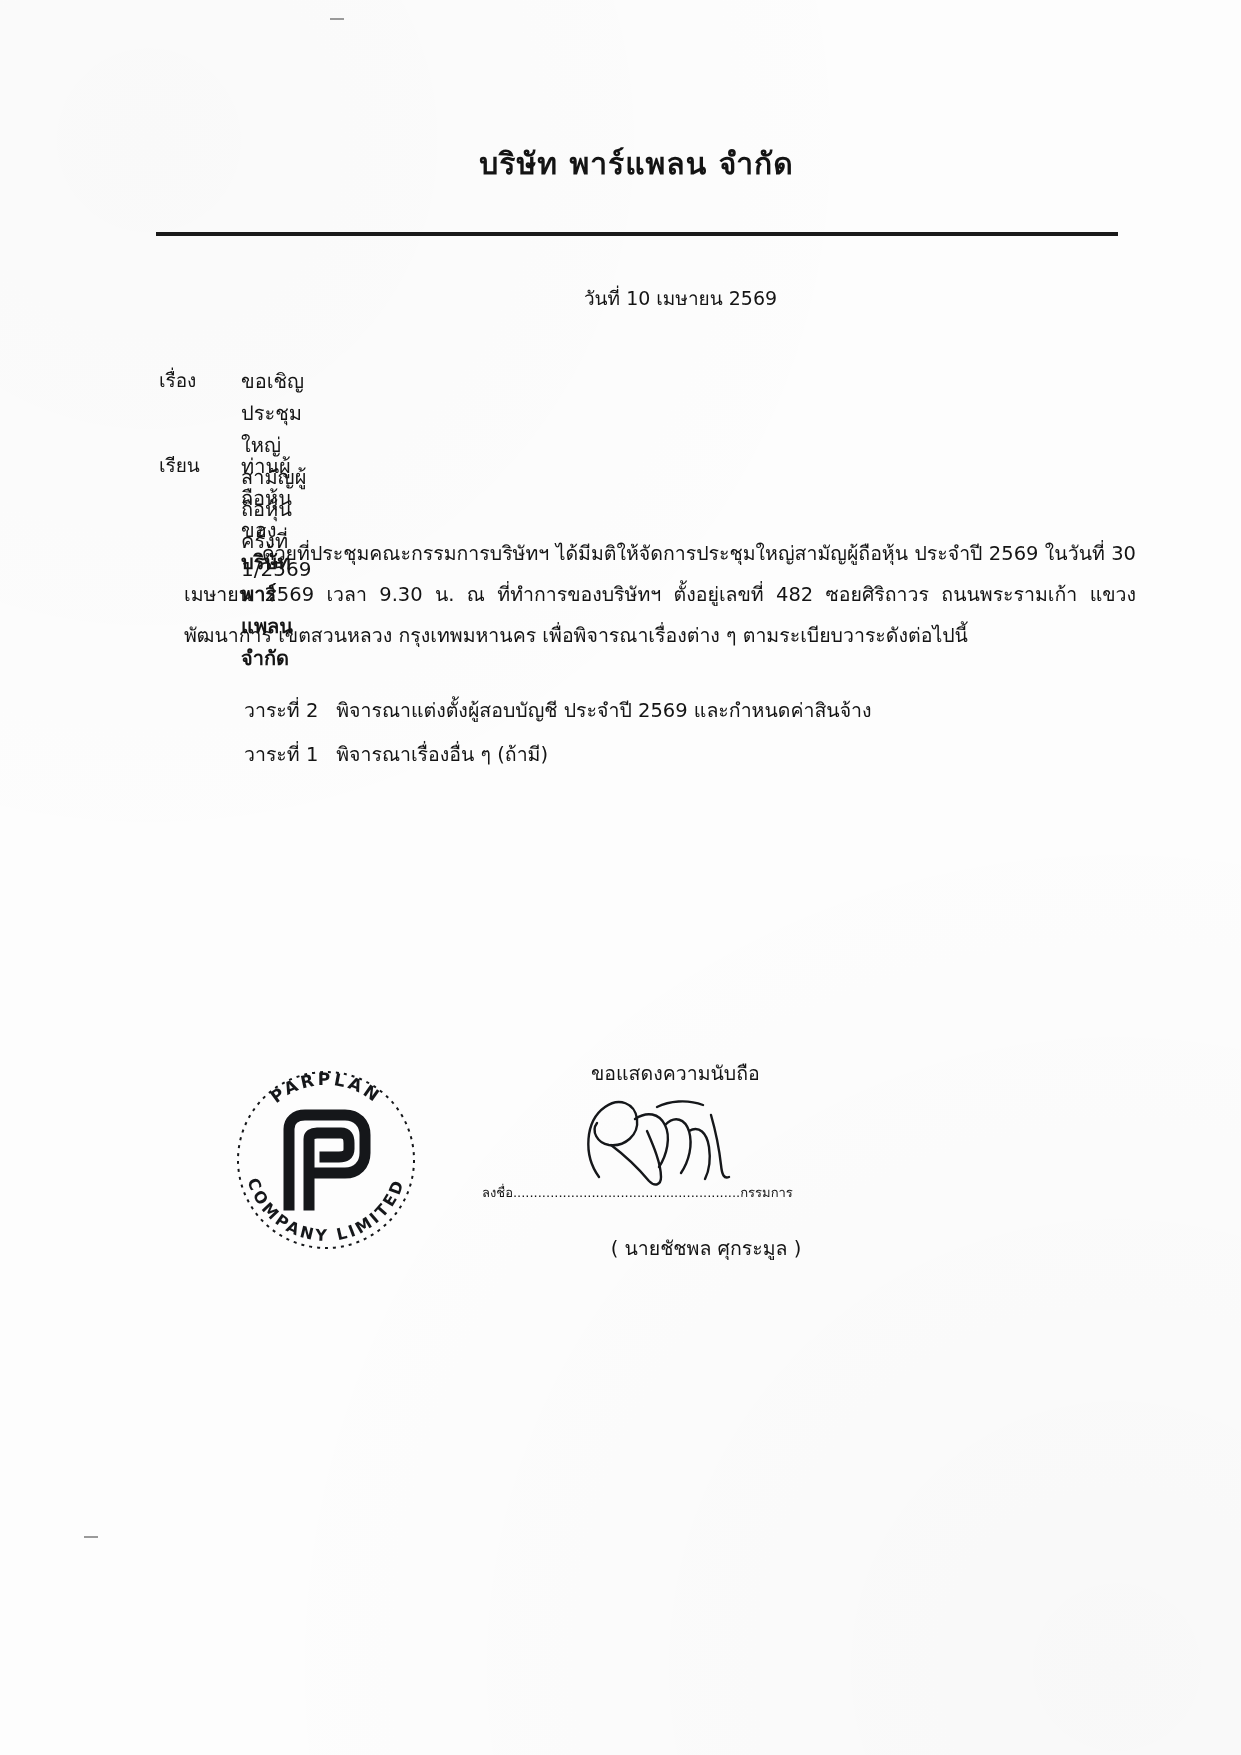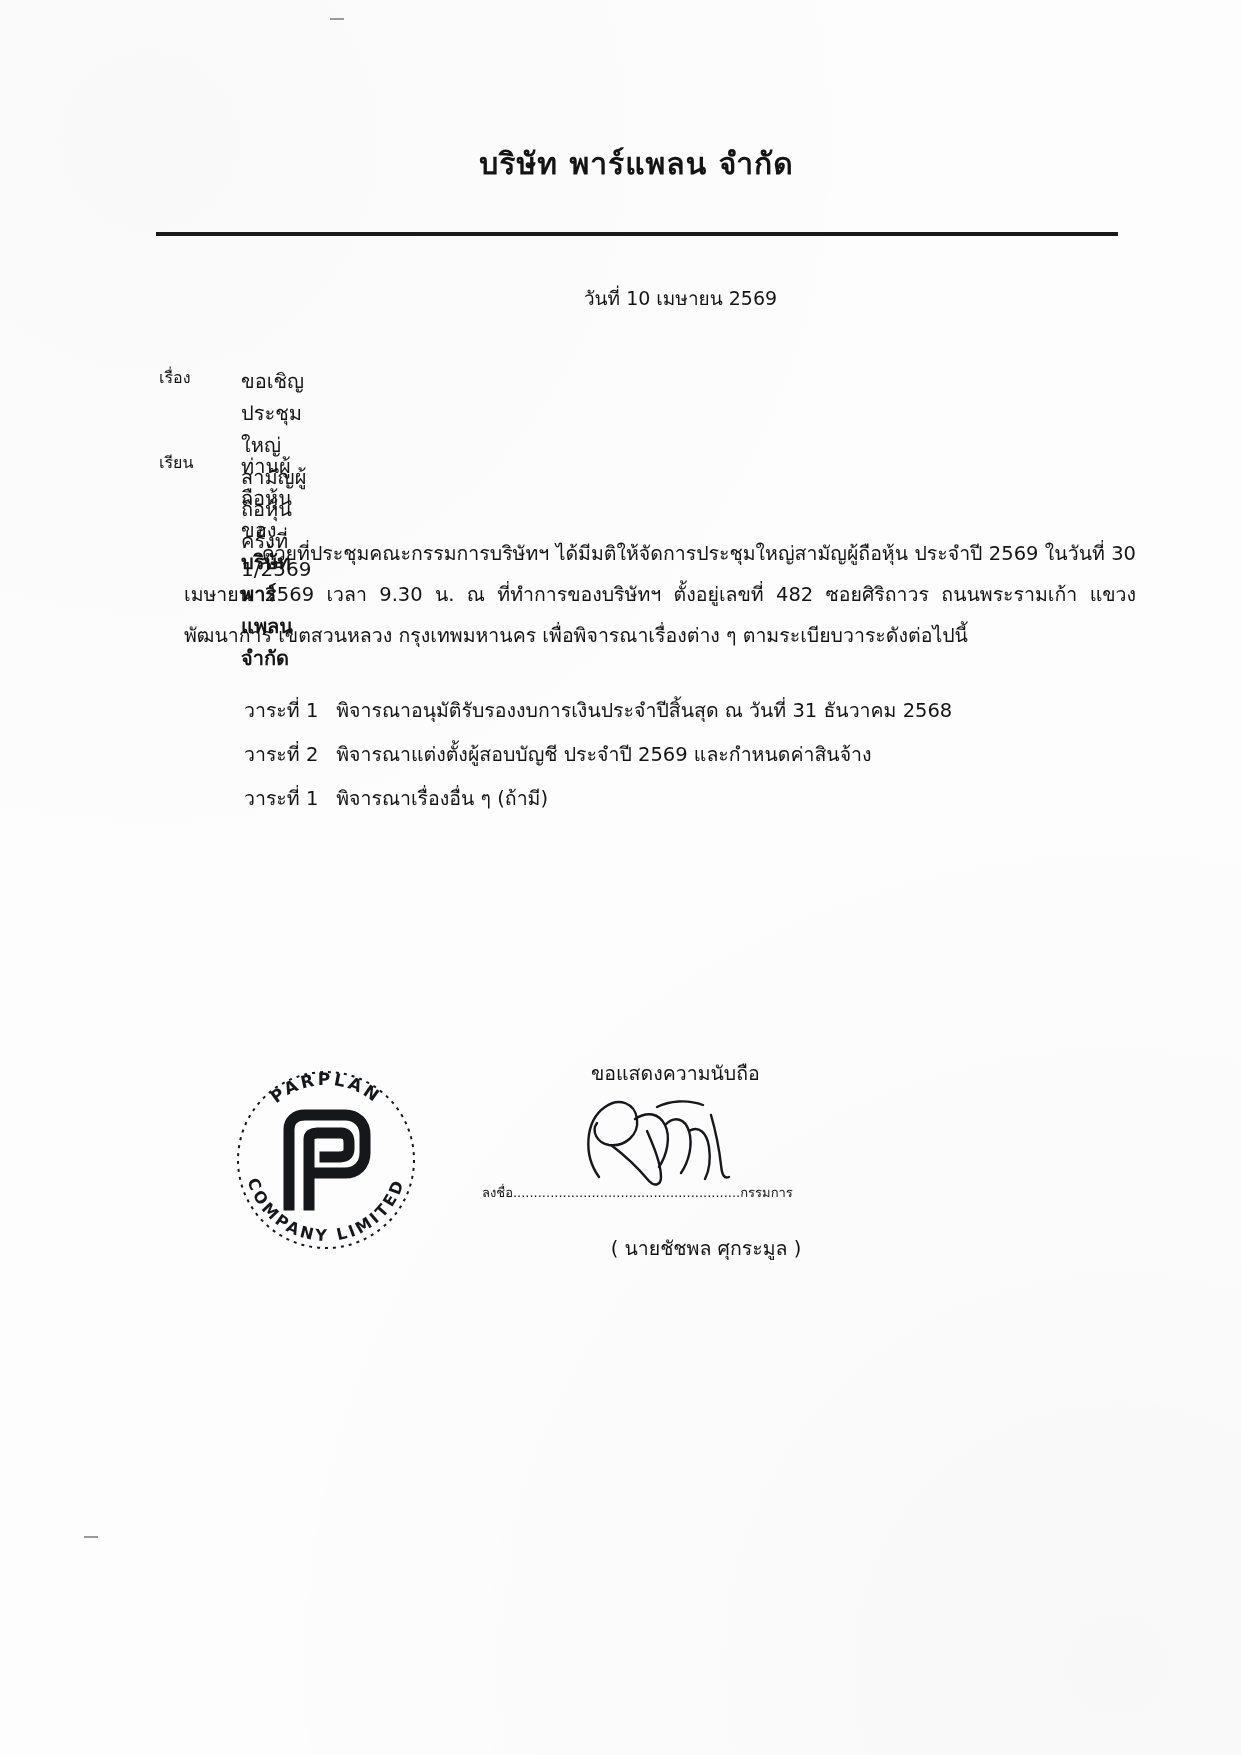--- a/index.html
+++ b/index.html
@@ -64,21 +64,21 @@
     padding-left: 88px;
     box-sizing: border-box;
   }
   .field-row {
     position: absolute;
     font-size: 20px;
   }
   .field-label {
     position: absolute;
     left: 143px;
-    font-size: 16px;
+    font-size: 19px;
   }
   .field-value {
     position: absolute;
     left: 225px;
     font-size: 20px;
   }
   .row-subject { top: 365px; }
   .row-to { top: 450px; }
 
   .para {
@@ -186,24 +186,20 @@
     <div class="field-row row-to">
       <span class="field-label">เรียน</span>
       <span class="field-value">
         <span>ท่านผู้ถือหุ้นของ </span><b>บริษัท พาร์แพลน จำกัด</b>
       </span>
     </div>
 
     <div class="para p1">ด้วยที่ประชุมคณะกรรมการบริษัทฯ  ได้มีมติให้จัดการประชุมใหญ่สามัญผู้ถือหุ้น  ประจำปี  2569  ในวันที่ 30  เมษายน  2569  เวลา 9.30 น.   ณ  ที่ทำการของบริษัทฯ  ตั้งอยู่เลขที่  482   ซอยศิริถาวร   ถนนพระรามเก้า   แขวงพัฒนาการ  เขตสวนหลวง  กรุงเทพมหานคร  เพื่อพิจารณาเรื่องต่าง ๆ ตามระเบียบวาระดังต่อไปนี้</div>
 
     <div class="agenda">
-      <div class="agenda-item">
-        <span class="num">วาระที่  1</span>
-        <span>พิจารณาอนุมัติรับรองงบการเงินประจำปีสิ้นสุด ณ วันที่  31  ธันวาคม  2568</span>
-      </div>
       <div class="agenda-item">
         <span class="num">วาระที่  2</span>
         <span>พิจารณาแต่งตั้งผู้สอบบัญชี ประจำปี 2569  และกำหนดค่าสินจ้าง</span>
       </div>
       <div class="agenda-item">
         <span class="num">วาระที่  1</span>
         <span>พิจารณาเรื่องอื่น ๆ (ถ้ามี)</span>
       </div>
     </div>
 

